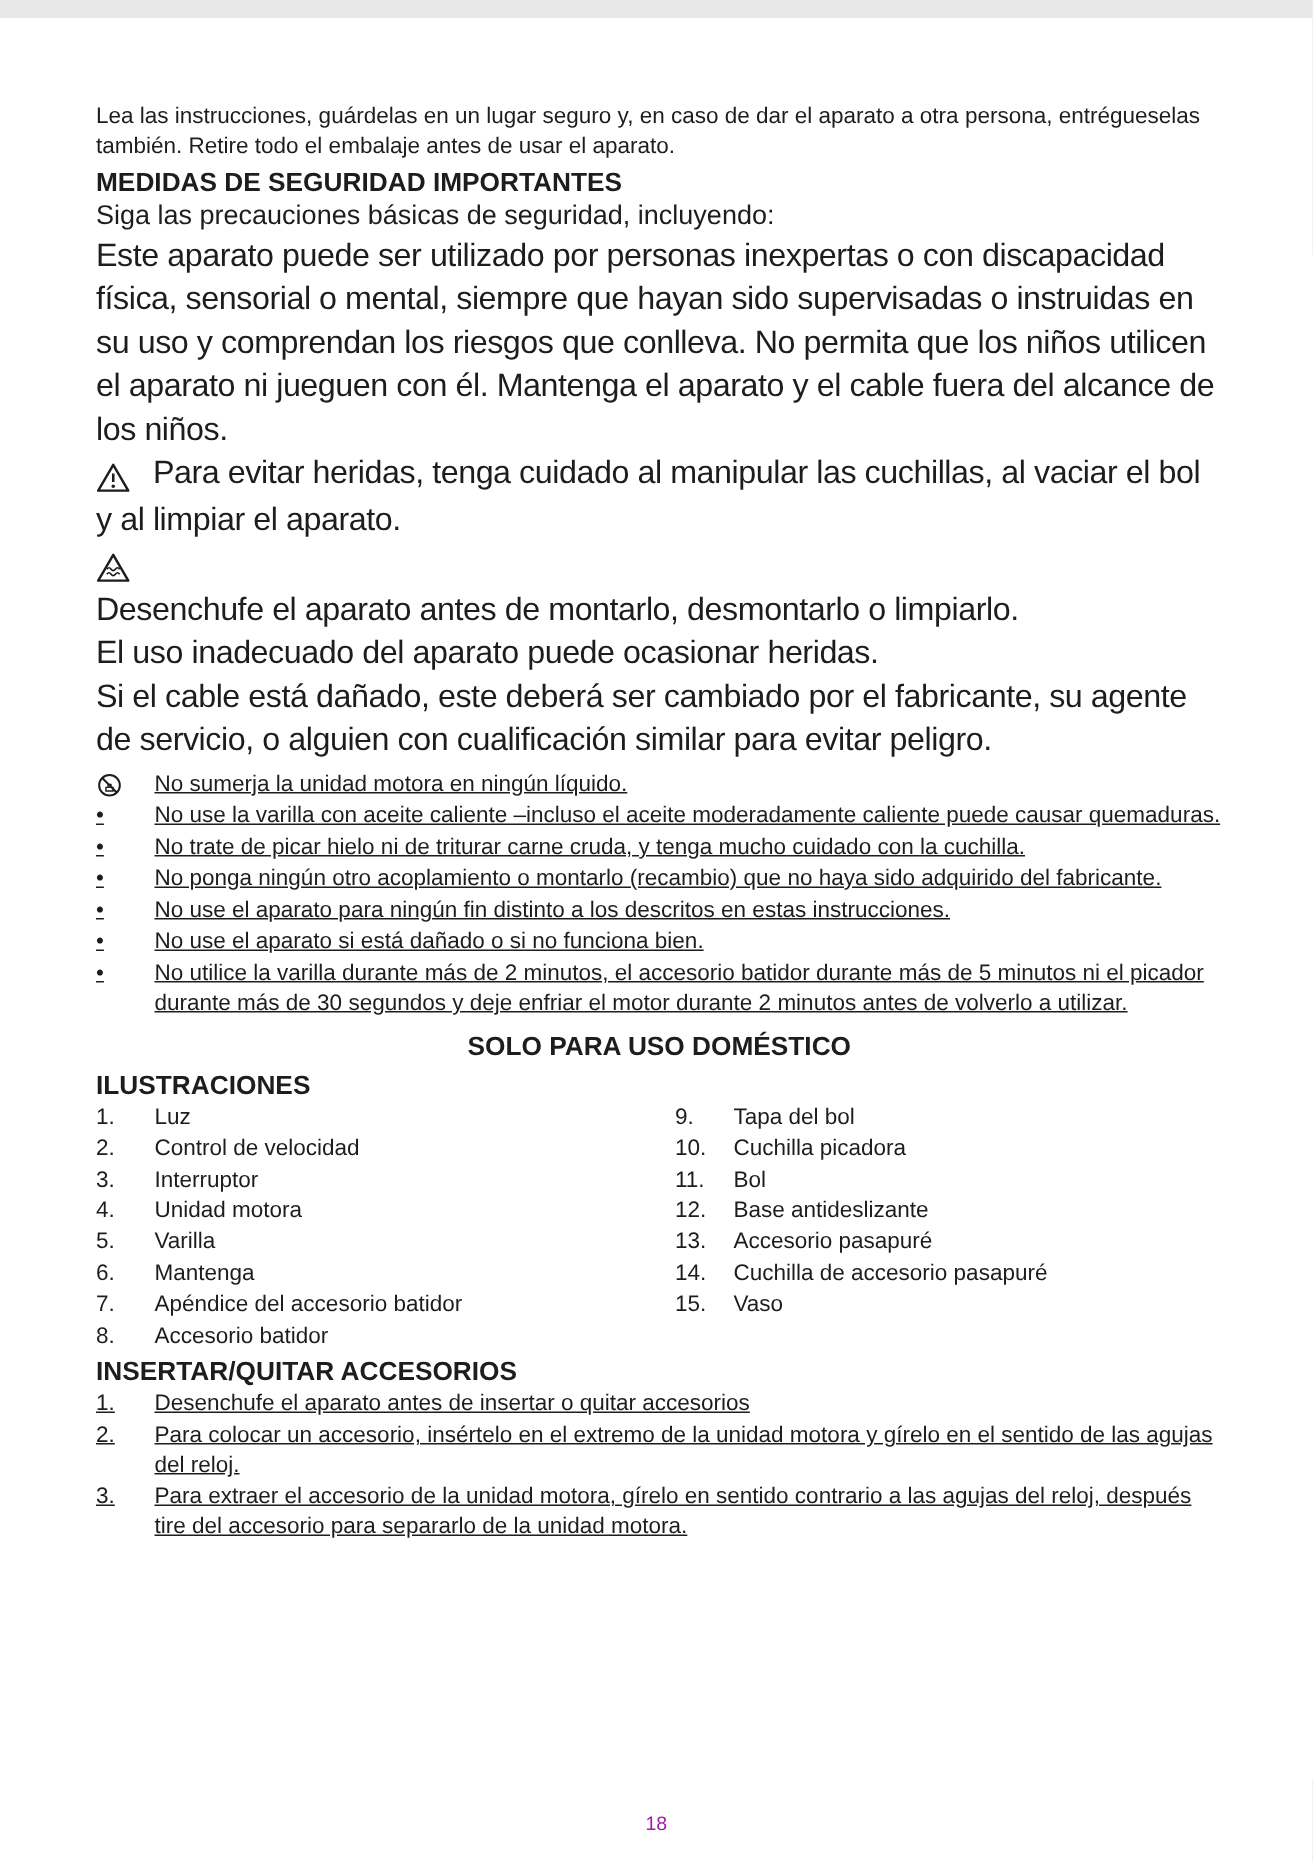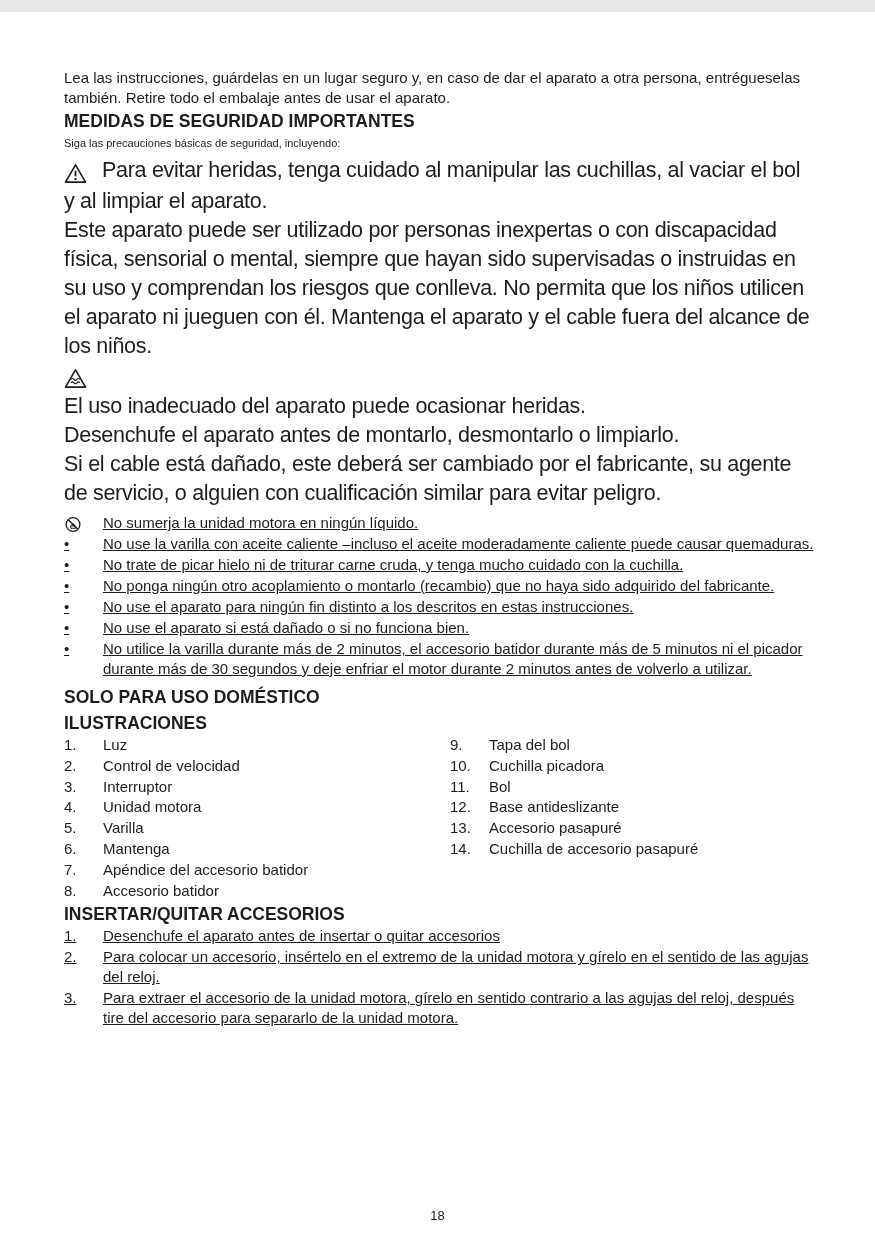--- a/index.html
+++ b/index.html
@@ -10,91 +10,91 @@
     margin: 12px auto;
     background: #ffffff;
     box-sizing: border-box;
     padding: 56px 60px 0 64px;
     font-family: "Liberation Sans", "DejaVu Sans", sans-serif;
     color: #1d1d1f;
     overflow: hidden;
   }
   .small { font-size: 15px; line-height: 20px; }
   .h-bold { font-size: 17.5px; font-weight: bold; line-height: 22px; margin: 2px 0 1px 0; }
-  .sub { font-size: 11px; line-height: 20px; margin-bottom: 3px; }
+  .sub { font-size: 18px; line-height: 20px; margin-bottom: 3px; }
   .large { font-size: 21.5px; line-height: 29px; letter-spacing: -0.3px; }
   .large p { margin: 0; }
   .warn-icon {
     display: inline-block;
     width: 24px;
     margin-right: 14px;
     vertical-align: -2px;
   }
   .list { margin-top: 5px; }
   .row { display: flex; font-size: 15px; line-height: 20px; margin-bottom: 1px; text-decoration: underline; }
   .marker { width: 39px; flex-shrink: 0; }
   .txt { flex: 1; }
   .center-head {
-    text-align: left;
+    text-align: center;
     font-size: 17.5px;
     font-weight: bold;
     margin: 8px 0 4px 0;
   }
   .cols { display: flex; }
   .col-left { width: 386px; flex-shrink: 0; }
   .col-right { flex: 1; }
   .li-row { display: flex; font-size: 15px; line-height: 20.8px; }
   .li-row .num { width: 39px; flex-shrink: 0; }
   .steps .row { margin-bottom: 1px; }
   .page-num {
     position: absolute;
     left: 0; right: 0;
     bottom: 30px;
     text-align: center;
     font-size: 13px;
-    color: #0f172a;
+    color: #a21caf;
   }
   svg { display: inline-block; vertical-align: middle; }
   .sm-icon { width: 18px; height: 17px; }
 </style>
 </head>
 <body>
 
 <div class="page">
 
   <div class="small">Lea las instrucciones, guárdelas en un lugar seguro y, en caso de dar el aparato a otra persona, entrégueselas también. Retire todo el embalaje antes de usar el aparato.</div>
 
   <div class="h-bold">MEDIDAS DE SEGURIDAD IMPORTANTES</div>
   <div class="sub">Siga las precauciones básicas de seguridad, incluyendo:</div>
 
   <div class="large">
+    <p>Este aparato puede ser utilizado por personas inexpertas o con discapacidad física, sensorial o mental, siempre que hayan sido supervisadas o instruidas en su uso y comprendan los riesgos que conlleva. No permita que los niños utilicen el aparato ni jueguen con él. Mantenga el aparato y el cable fuera del alcance de los niños.</p>
+
     <p>
       <span class="warn-icon">
         <svg viewBox="0 0 24 22" width="23" height="21">
           <path d="M12 2 L22.5 20 L1.5 20 Z" fill="none" stroke="#1d1d1f" stroke-width="1.7" stroke-linejoin="round"></path>
           <line x1="12" y1="8" x2="12" y2="14" stroke="#1d1d1f" stroke-width="1.8"></line>
           <circle cx="12" cy="17" r="1.2" fill="#1d1d1f"></circle>
         </svg>
       </span><span>Para evitar heridas, tenga cuidado al manipular las cuchillas, al vaciar el bol y al limpiar el aparato.</span>
     </p>
 
-    <p>Este aparato puede ser utilizado por personas inexpertas o con discapacidad física, sensorial o mental, siempre que hayan sido supervisadas o instruidas en su uso y comprendan los riesgos que conlleva. No permita que los niños utilicen el aparato ni jueguen con él. Mantenga el aparato y el cable fuera del alcance de los niños.</p>
-
     <p>
       <span class="warn-icon">
         <svg viewBox="0 0 24 22" width="23" height="21">
           <path d="M12 2 L22.5 20 L1.5 20 Z" fill="none" stroke="#1d1d1f" stroke-width="1.7" stroke-linejoin="round"></path>
           <path d="M7.5 12 q1.5 -2 3 0 q1.5 2 3 0 q1.5 -2 3 0" fill="none" stroke="#1d1d1f" stroke-width="1.2"></path>
           <path d="M7.5 15.5 q1.5 -2 3 0 q1.5 2 3 0 q1.5 -2 3 0" fill="none" stroke="#1d1d1f" stroke-width="1.2"></path>
         </svg>
       </span>
     </p>
 
+    <p>Desenchufe el aparato antes de montarlo, desmontarlo o limpiarlo.</p>
     <p>El uso inadecuado del aparato puede ocasionar heridas.</p>
-    <p>Desenchufe el aparato antes de montarlo, desmontarlo o limpiarlo.</p>
     <p>Si el cable está dañado, este deberá ser cambiado por el fabricante, su agente de servicio, o alguien con cualificación similar para evitar peligro.</p>
   </div>
 
   <div class="list">
     <div class="row">
       <span class="marker">
         <svg class="sm-icon" viewBox="0 0 18 18">
           <circle cx="9" cy="9" r="7.3" fill="none" stroke="#1d1d1f" stroke-width="1.4"></circle>
           <path d="M6.5 10.5 h5 v2.5 h-5 Z M8 10.5 v-2 h2 v2" fill="none" stroke="#1d1d1f" stroke-width="1"></path>
           <line x1="3.9" y1="3.9" x2="14.1" y2="14.1" stroke="#1d1d1f" stroke-width="1.4"></line>
@@ -185,20 +185,24 @@
         <span>Base antideslizante</span>
       </div>
       <div class="li-row">
         <span class="num">13.</span>
         <span>Accesorio pasapuré</span>
       </div>
       <div class="li-row">
         <span class="num">14.</span>
         <span>Cuchilla de accesorio pasapuré</span>
       </div>
+      <div class="li-row">
+        <span class="num">15.</span>
+        <span>Vaso</span>
+      </div>
     </div>
   </div>
 
   <div class="h-bold">INSERTAR/QUITAR ACCESORIOS</div>
 
   <div class="steps">
     <div class="row">
       <span class="marker">1.</span>
       <span class="txt">Desenchufe el aparato antes de insertar o quitar accesorios</span>
     </div>

